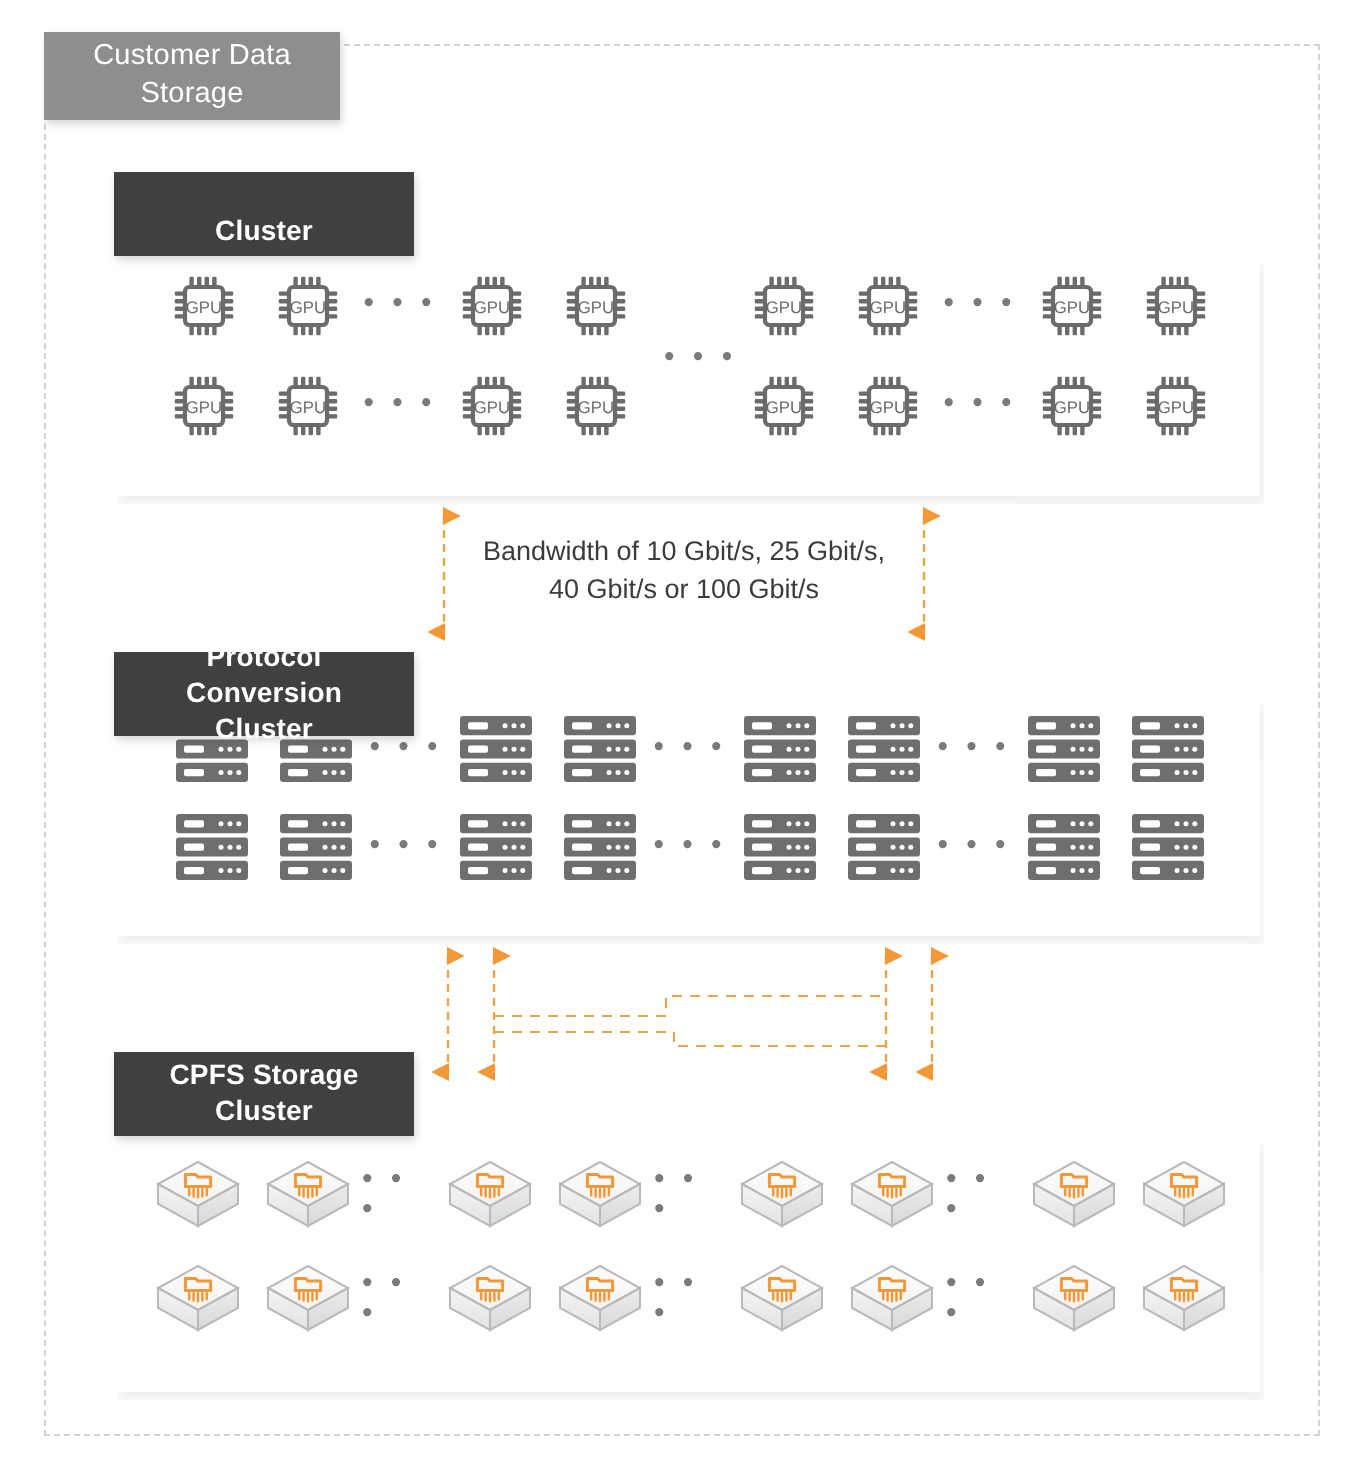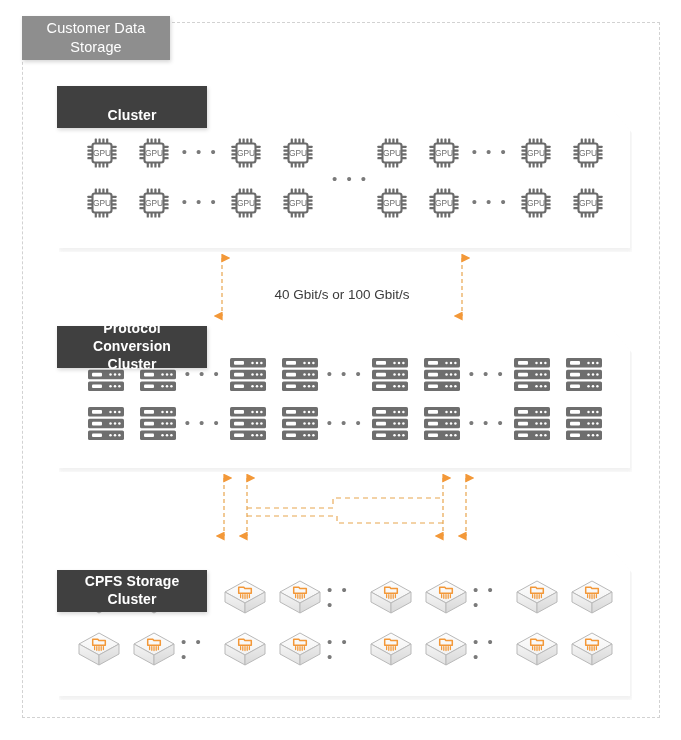--- a/index.html
+++ b/index.html
@@ -59,21 +59,21 @@
     width: 148px;
     height: 44px;
   }
   .label-cluster {
     background: #404040;
     font-size: 14px;
     font-weight: 600;
   }
   #label-render  { left: 57px;  top: 86px;  width: 150px; height: 42px; }
   #label-proto   { left: 57px;  top: 306px; width: 150px; height: 42px; margin-top: 20px; }
-  #label-cpfs    { left: 57px;  top: 526px; width: 150px; height: 42px; margin-top: 44px; }
+  #label-cpfs    { left: 57px;  top: 526px; width: 150px; height: 42px; }
 
   
   .panel {
     position: absolute;
     background: #ffffff;
     -webkit-clip-path: polygon(0 6px, 0 100%, 100% 100%, 100% 26px, calc(100% - 22px) 0, 6px 0);
     clip-path: polygon(0 6px, 0 100%, 100% 100%, 100% 26px, calc(100% - 22px) 0, 6px 0);
     z-index: 10;
   }
   .panel-shadow {
@@ -1496,18 +1496,18 @@
 
     <g fill="none" stroke="#e8a54e" stroke-width="1.1" stroke-dasharray="5 4">
       <path d="M247 508 L333 508 L333 498 L443 498"></path>
     </g>
     <g fill="none" stroke="#e8a54e" stroke-width="1.1" stroke-dasharray="5 4">
       <path d="M247 516 L337 516 L337 523 L443 523"></path>
     </g>
   </svg>
 
   <div class="bandwidth-text">
-    <br>
+    <span>Bandwidth of 10 Gbit/s, 25 Gbit/s,</span><br>
     <span>40 Gbit/s or 100 Gbit/s</span>
   </div>
 
 <span class="mid-ellipsis" style="left: 332px; top: 170px;">• • •</span>
   </div>
 
 </body></html>

